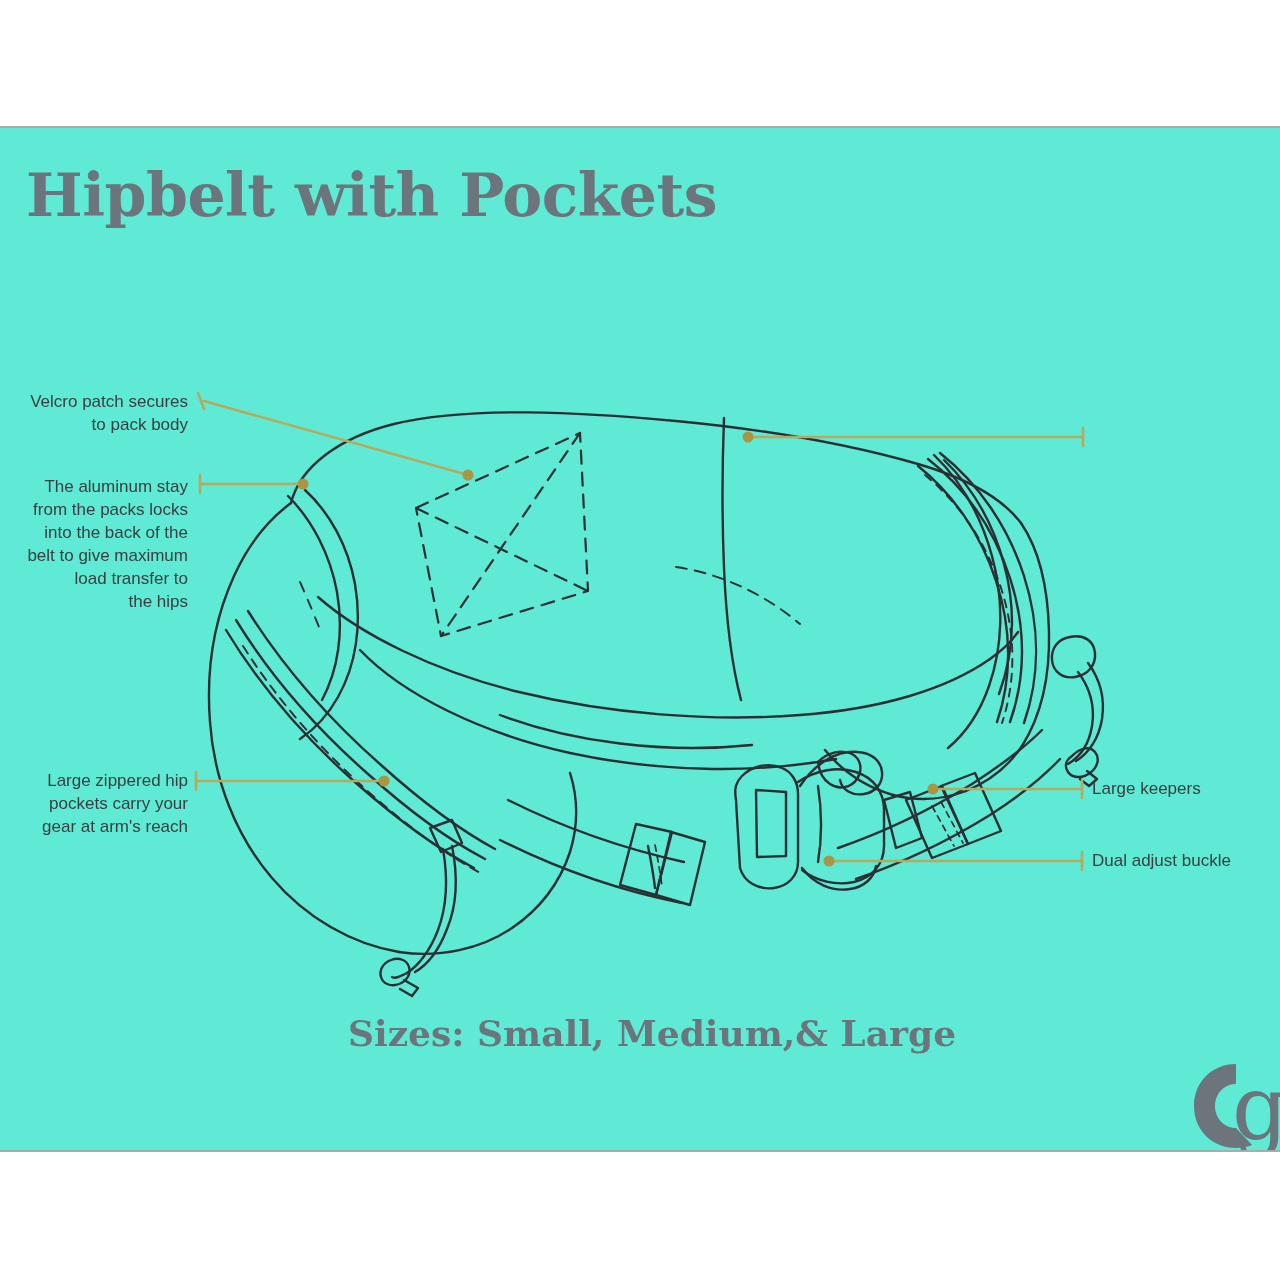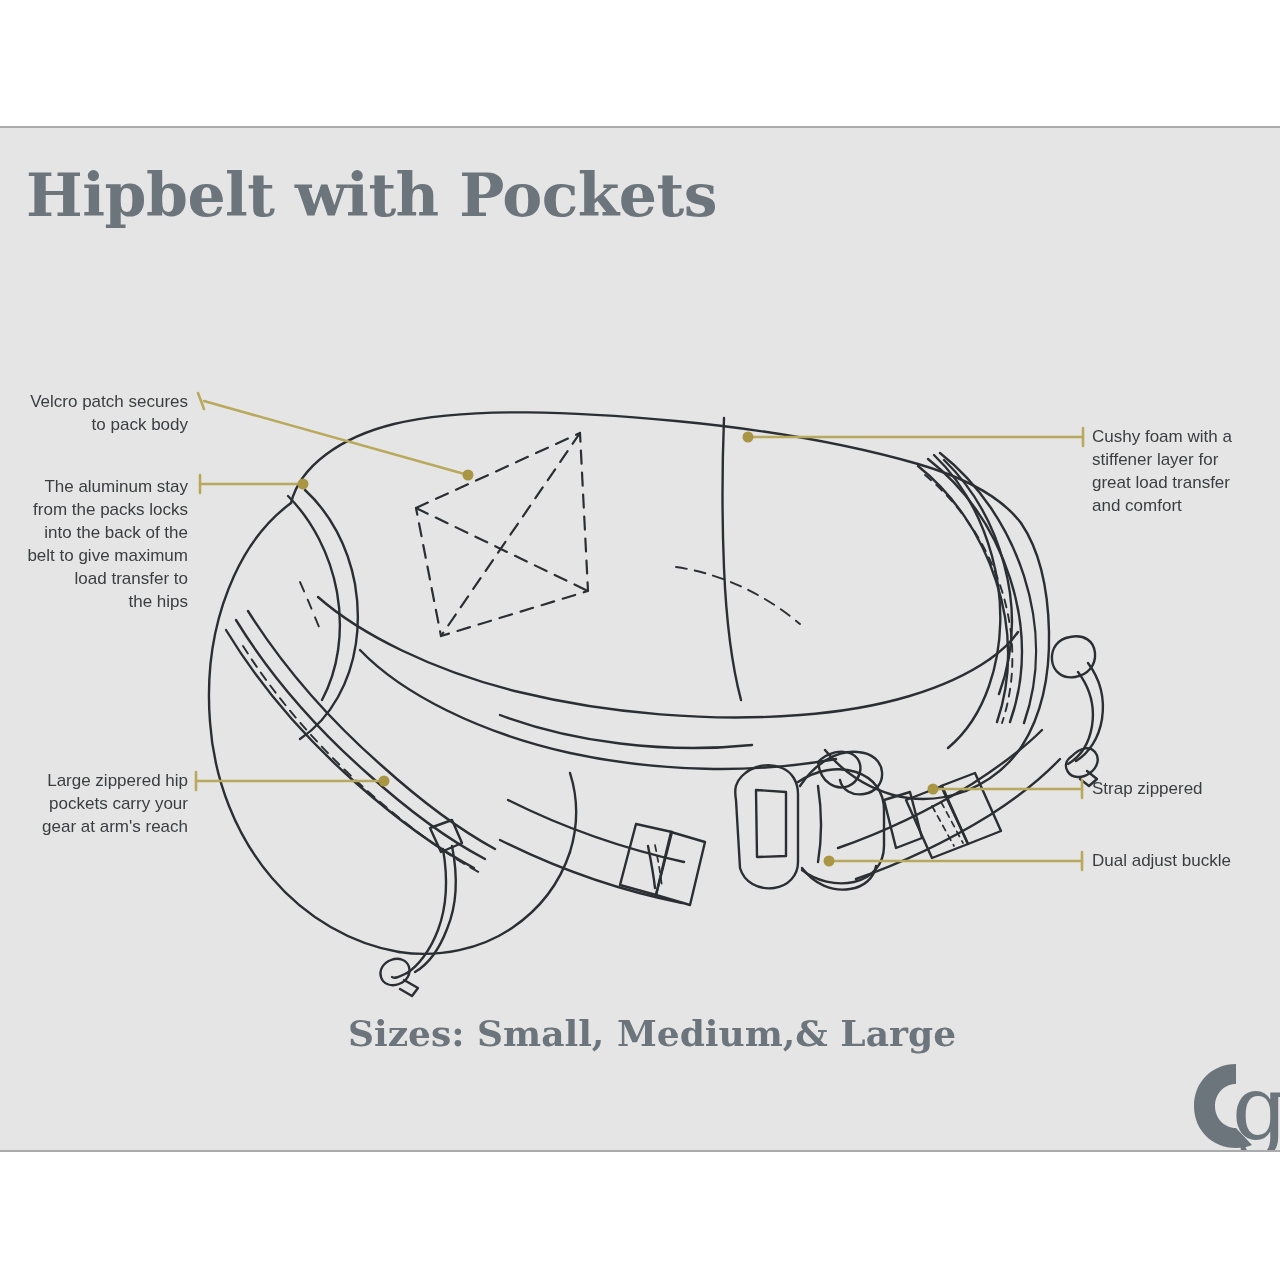--- a/index.html
+++ b/index.html
@@ -8,21 +8,21 @@
   }
   body {
     width: 1280px; height: 1280px;
     font-family: "Liberation Sans", sans-serif;
     overflow: hidden;
     position: relative;
   }
   #page {
     position: absolute;
     inset: 0;
-    background: #e5e5e5;
+    background: #5eead4;
     text-decoration: underline;
   }
   .rule {
     position: absolute;
     left: 0; right: 0;
     height: 2px;
     background: #a9abad;
   }
   #rule-top { top: 126px; }
   #rule-bottom { top: 1150px; }
@@ -380,26 +380,22 @@
 from the packs locks
 into the back of the
 belt to give maximum
 load transfer to
 the hips</div>
 
   <div class="anno left" id="anno-pockets">Large zippered hip
 pockets carry your
 gear at arm's reach</div>
 
-  <div class="anno right" id="anno-cushy">Cushy foam with a
-stiffener layer for
-great load transfer
-and comfort</div>
-
-  <div class="anno right" id="anno-keepers">Strap zippered</div>
+
+  <div class="anno right" id="anno-keepers">Large keepers</div>
 
   <div class="anno right" id="anno-buckle">Dual adjust buckle</div>
 
   <div id="caption">Sizes: Small, Medium,&amp; Large</div>
 
   <div id="logo">
     <svg width="94" height="94" viewBox="0 0 94 94">
       <path d="M50,6 C26,6 8,24 8,48 C8,72 26,90 50,90 C56,90 62,89 66,87
                L50,70 C38,70 29,60 29,48 C29,36 38,26 50,26 Z" fill="#6c757c"></path>
       <text x="46" y="80" font-family="DejaVu Serif, Liberation Serif, serif" font-size="88" font-weight="normal" fill="#6c757c">g</text>

